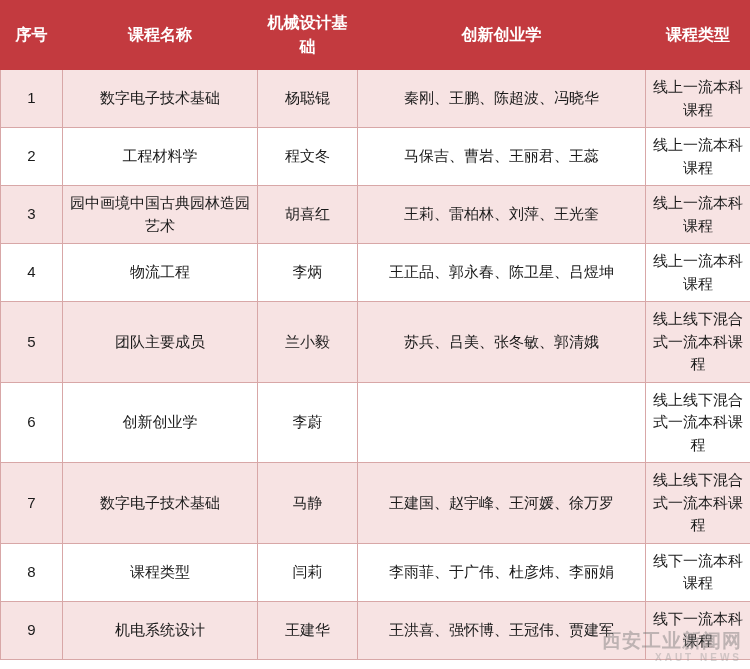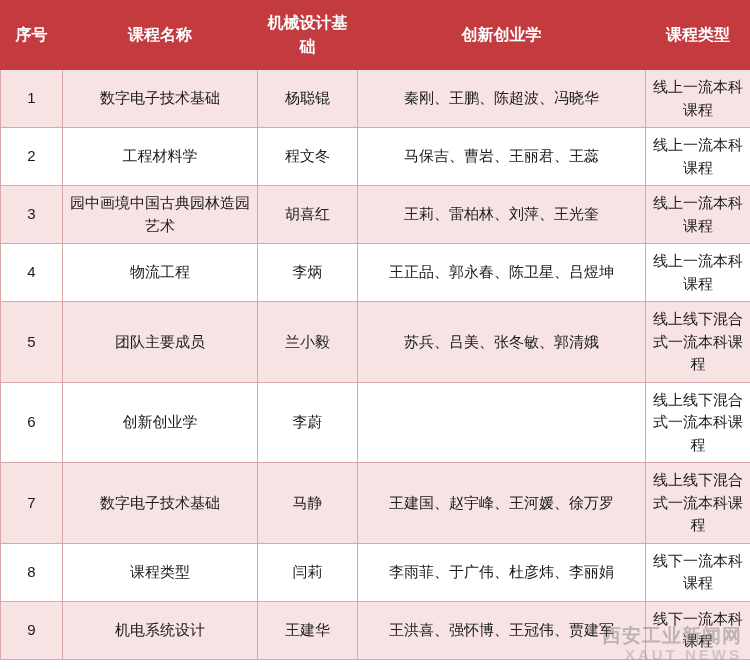--- a/index.html
+++ b/index.html
@@ -70,21 +70,21 @@
     user-select: none;
   }
   .watermark .wm-main {
     font-size: 19px;
     font-weight: bold;
     color: rgba(120, 120, 120, 0.45);
     letter-spacing: 1px;
     line-height: 1.1;
   }
   .watermark .wm-sub {
-    font-size: 15px;
+    font-size: 10px;
     font-weight: bold;
     color: rgba(150, 150, 150, 0.40);
     letter-spacing: 3px;
     line-height: 1.1;
   }
 </style>
 </head>
 <body>
 
 <table class="course-table">

